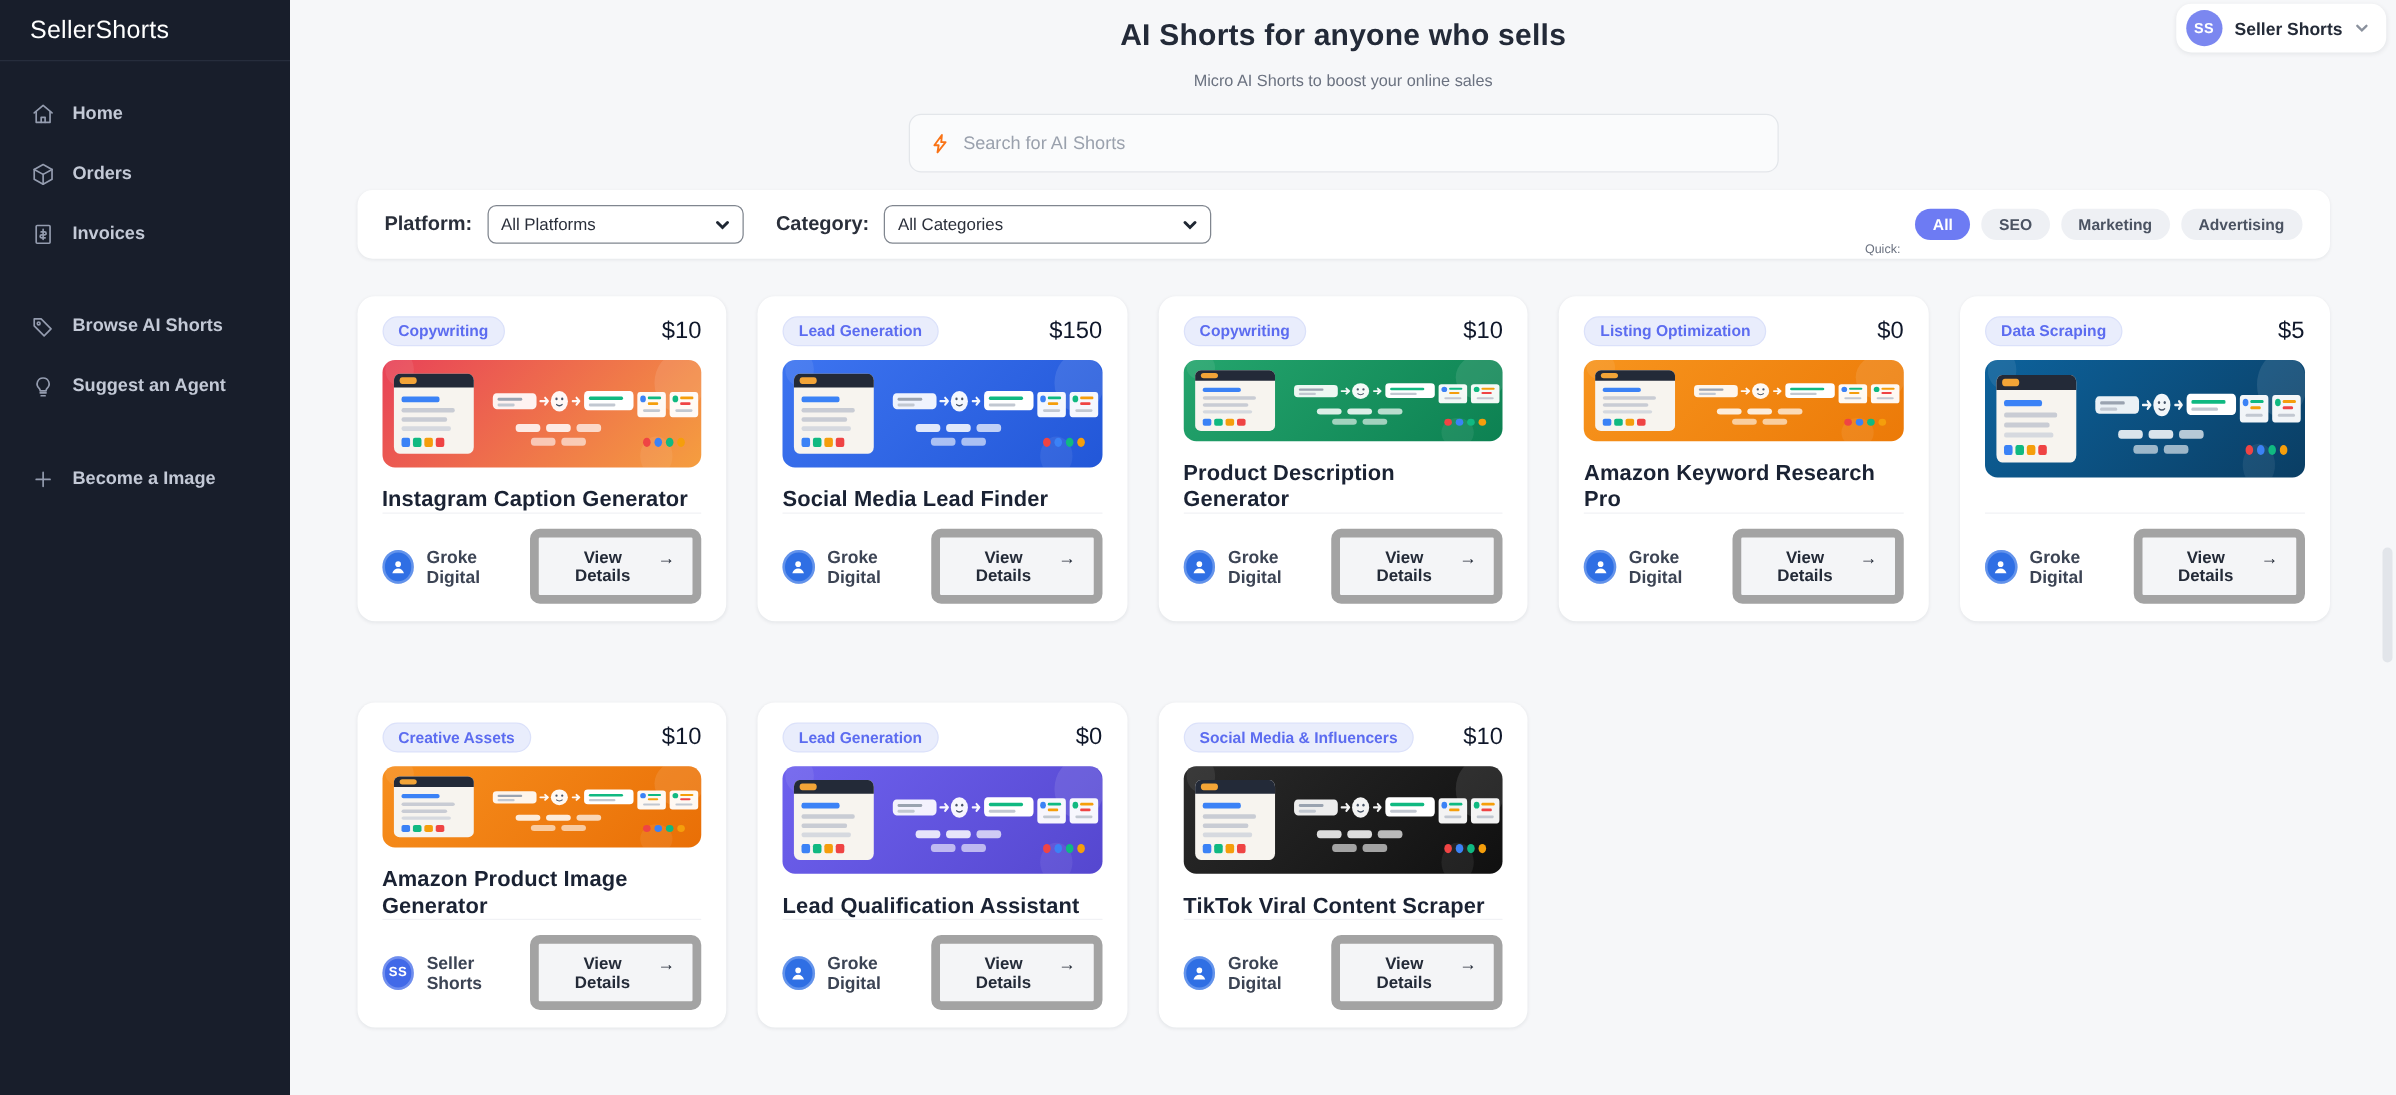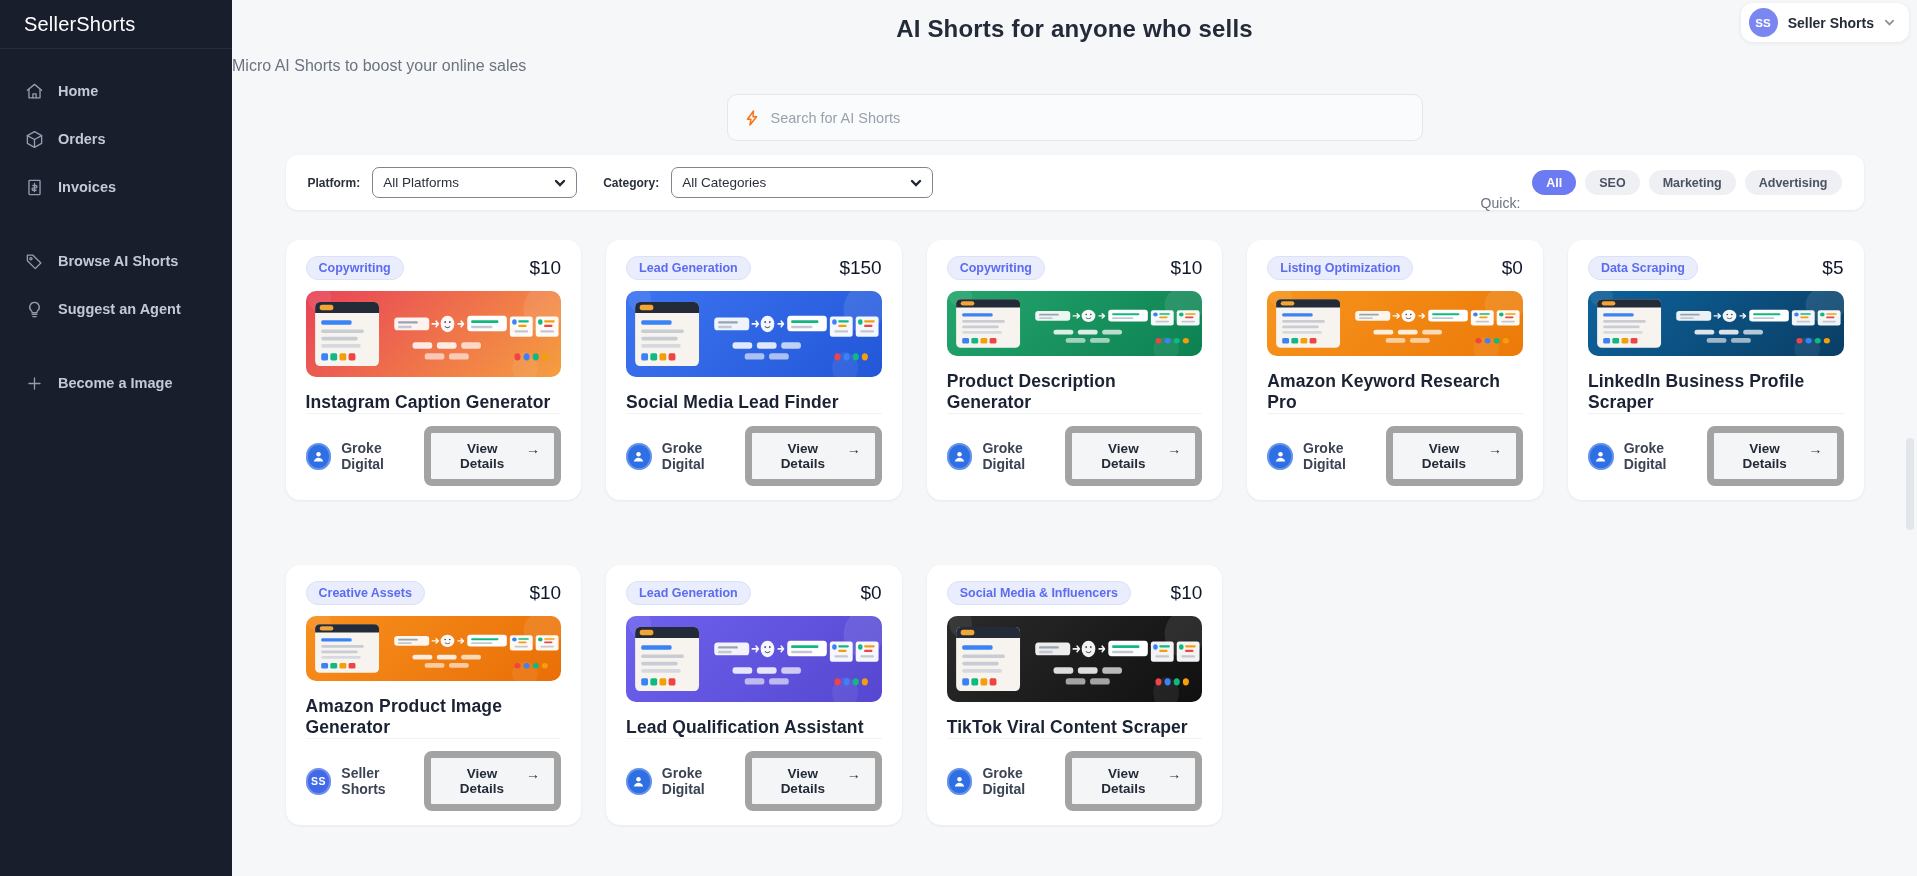--- a/index.html
+++ b/index.html
@@ -34,22 +34,22 @@
   .nav-ic svg { width:19px; height:19px; stroke:#949caf; fill:none; stroke-width:1.7; stroke-linecap:round; stroke-linejoin:round; }
 
   
   .main { position:absolute; left:232px; top:0; right:0; bottom:0; }
 
   .page-title {
     text-align:center; padding-top:15px;
     font-size:24px; font-weight:bold; color:#232a38; letter-spacing:.2px;
   }
   .page-subtitle {
-    text-align:left; margin-top:14px;
-    font-size:16px; color:#6b7280;
+    text-align:center; margin-top:14px;
+    font-size:13px; color:#6b7280;
   }
   .search-wrap {
     width:696px; height:47px; margin:19px auto 0;
     background:#fafbfc; border:1px solid #e3e6ea; border-radius:10px;
     display:flex; align-items:center; padding:0 16px; gap:11px;
   }
   .search-wrap svg { width:16px; height:16px; flex:0 0 16px; }
   .search-input {
     border:none; outline:none; background:transparent; flex:1;
     font-size:14.5px; color:#15803d; font-family:"Liberation Sans", sans-serif;
@@ -71,32 +71,32 @@
   .account-name { font-size:14px; font-weight:bold; color:#242b38; }
   .chev { width:11px; height:11px; stroke:#8a919d; fill:none; stroke-width:2; stroke-linecap:round; }
 
   
   .filter-bar {
     width:1578px; height:55px; margin:14px auto 0;
     background:#ffffff; border-radius:12px;
     box-shadow:0 1px 3px rgba(16,24,40,.07);
     display:flex; align-items:center; padding:0 22px;
   }
-  .filter-label { font-size:12px; font-weight:bold; color:#2a2f3a; margin-right:12px; }
+  .filter-label { font-size:16px; font-weight:bold; color:#2a2f3a; margin-right:12px; }
   .select {
     height:31px; border:1px solid #80868f; border-radius:7px; background:#fff;
     display:flex; align-items:center; justify-content:space-between;
     padding:0 10px; cursor:pointer;
   }
   .select span { font-size:13.5px; color:#2a2f3a; }
   .select svg { width:12px; height:12px; stroke:#1f2733; fill:none; stroke-width:2.4; stroke-linecap:round; margin-left:10px; }
   .select--platform { width:205px; margin-right:26px; }
   .select--category { width:262px; }
   .quick-group { margin-left:auto; display:flex; align-items:center; gap:9px; }
-  .quick-label { font-size:14px; color:#6b7280; margin-right:3px;margin-top:40px; }
+  .quick-label { font-size:10px; color:#6b7280; margin-right:3px;margin-top:40px; }
   .pill {
     height:25px; padding:0 14px; border-radius:13px;
     background:#eef0f4; color:#4b5362; font-size:12.5px; font-weight:bold;
     display:flex; align-items:center; cursor:pointer;
   }
   .pill--active { background:#6d7bf3; color:#ffffff; }
 
   
   .cards-grid {
     width:1578px; margin:30px auto 0;
@@ -590,21 +590,20 @@
         <circle cx="308" cy="34" r="3" fill="#10b981"></circle>
         <rect x="313" y="32" width="14" height="2.4" rx="1.2" fill="#f59e0b"></rect>
         <rect x="313" y="37" width="11" height="2.4" rx="1.2" fill="#ef4444"></rect>
         <rect x="308" y="43" width="18" height="2.4" rx="1.2" fill="#c2c8d1"></rect>
         <circle cx="278" cy="72" r="4" fill="#ef4444"></circle>
         <circle cx="290" cy="72" r="4" fill="#3b82f6"></circle>
         <circle cx="302" cy="72" r="4" fill="#10b981"></circle>
         <circle cx="314" cy="72" r="4" fill="#f59e0b"></circle>
       </svg>
     </div>
-    <div class="card-title">LinkedIn Business Profile Scraper</div>
     <div class="card-footer">
       <span class="seller-avatar">
         <svg viewBox="0 0 24 24">
           <circle cx="12" cy="8.5" r="3.6"></circle>
           <path d="M4.5 20c1.2-4 4-6 7.5-6s6.3 2 7.5 6z"></path>
         </svg>
 
       </span>
       <span class="seller-name">Groke Digital</span>
       <button class="view-btn">

